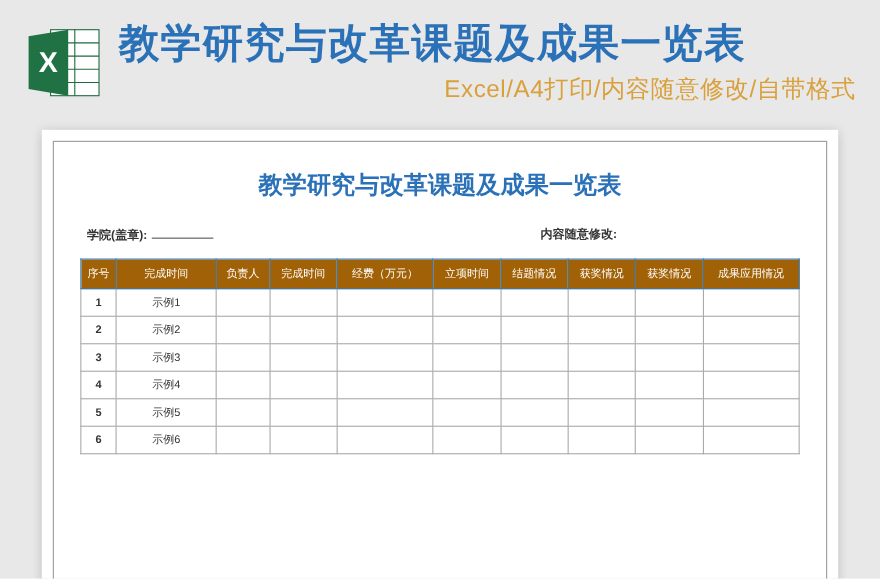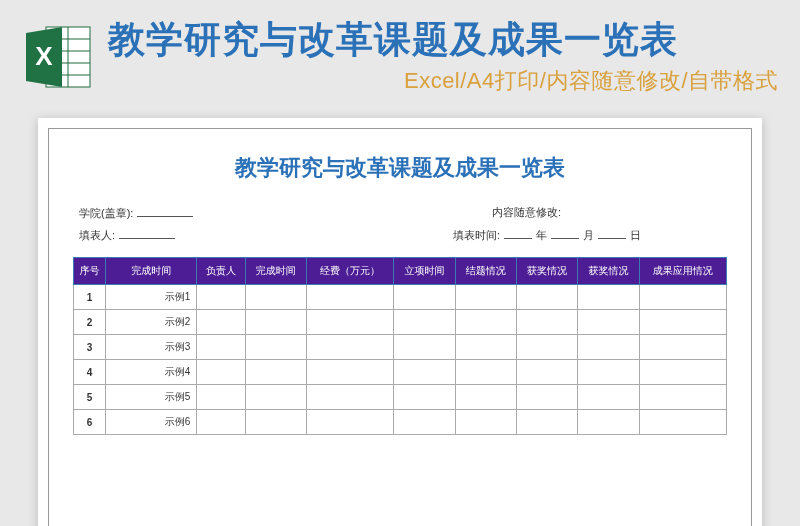--- a/index.html
+++ b/index.html
@@ -65,20 +65,21 @@
       justify-content: space-between;
       font-size: 11px;
       color: #333;
       margin-bottom: 6px;
       padding: 0 6px;
     }
     .meta-item {
       display: flex;
       align-items: baseline;
       gap: 4px;
+      font-weight: bold;
     }
     .underline {
       border-bottom: 1px solid #555;
       display: inline-block;
       min-width: 56px;
       height: 12px;
     }
     .underline-sm {
       border-bottom: 1px solid #555;
       display: inline-block;
@@ -87,42 +88,42 @@
     }
     .meta-rows {
       margin-bottom: 14px;
     }
     table {
       width: 100%;
       border-collapse: collapse;
       font-size: 10px;
     }
     th {
-      background: #4c1d95;
+      background: #a16207;
       color: #fff;
       border: 1px solid #3a7ab0;
       padding: 6px 3px;
       font-weight: normal;
       text-align: center;
       white-space: nowrap;
     }
     td {
       border: 1px solid #aaa;
       padding: 5px 6px;
       color: #333;
       background: #fff;
       height: 24px;
     }
     td.seq {
       text-align: center;
       font-weight: bold;
       width: 32px;
     }
     td.name {
-      text-align: right;
+      text-align: center;
     }
   </style>
 </head>
 <body>
 
 <div class="header">
   <svg class="excel-icon" viewBox="0 0 72 72">
     <rect x="24" y="6" width="44" height="60" fill="#fff" stroke="#1e6b3f" stroke-width="1"></rect>
     <line x1="24" y1="18" x2="68" y2="18" stroke="#1e6b3f" stroke-width="1"></line>
     <line x1="24" y1="30" x2="68" y2="30" stroke="#1e6b3f" stroke-width="1"></line>
@@ -145,35 +146,20 @@
     <div class="meta-rows">
       <div class="form-meta">
         <div class="meta-item">
           <span>学院(盖章):</span>
           <span class="underline"></span>
         </div>
         <div class="meta-item" style="margin-right:160px">
           <span>内容随意修改:</span>
         </div>
       </div>
-      <div class="form-meta" style="margin-top:6px">
-        <div class="meta-item">
-          <span>填表人:</span>
-          <span class="underline"></span>
-        </div>
-        <div class="meta-item" style="margin-right:80px">
-          <span>填表时间:</span>
-          <span class="underline-sm"></span>
-          <span>年</span>
-          <span class="underline-sm"></span>
-          <span>月</span>
-          <span class="underline-sm"></span>
-          <span>日</span>
-        </div>
-      </div>
     </div>
 
     <table>
       <thead>
         <tr>
           <th>序号</th>
           <th style="min-width:70px">完成时间</th>
           <th>负责人</th>
           <th>完成时间</th>
           <th>经费（万元）</th>

